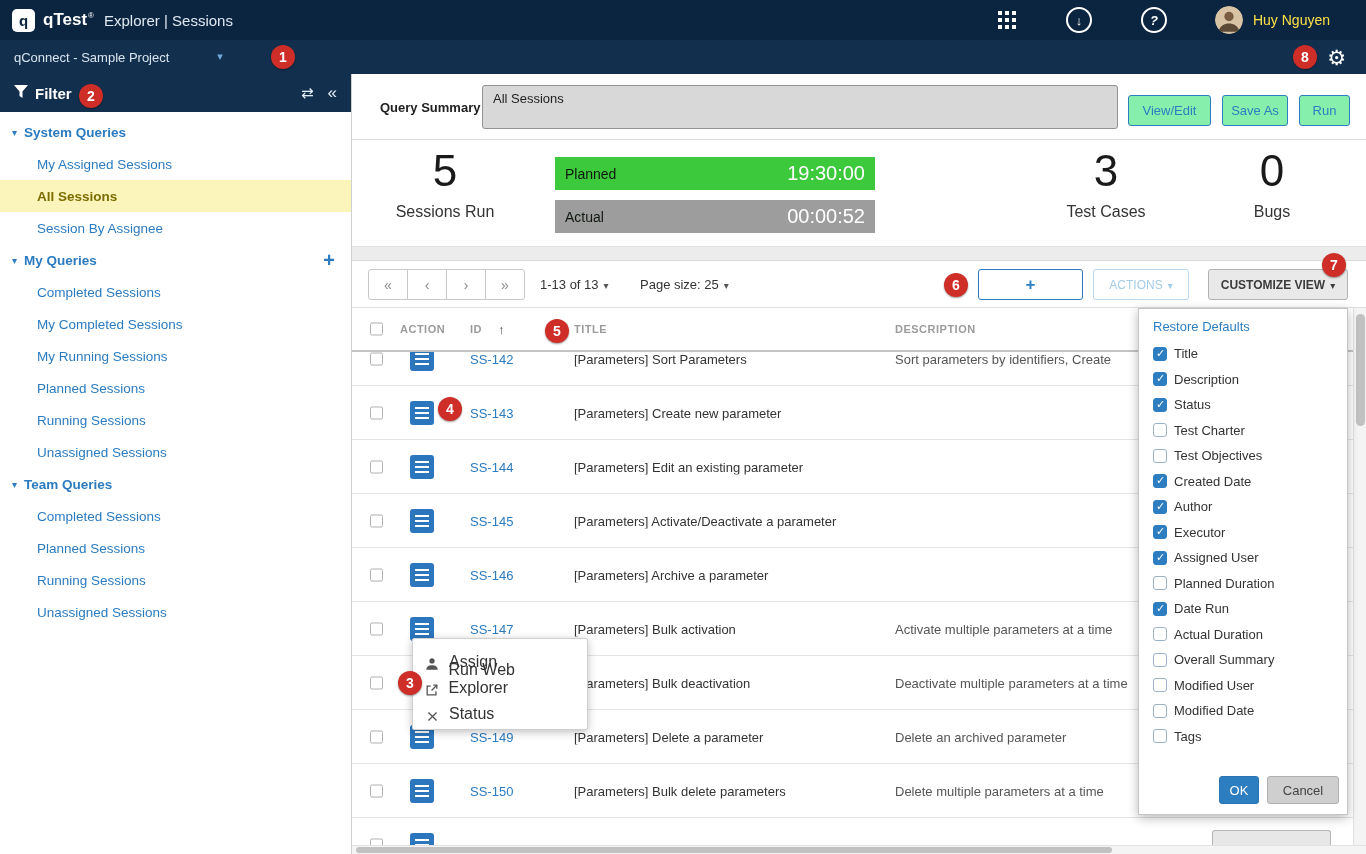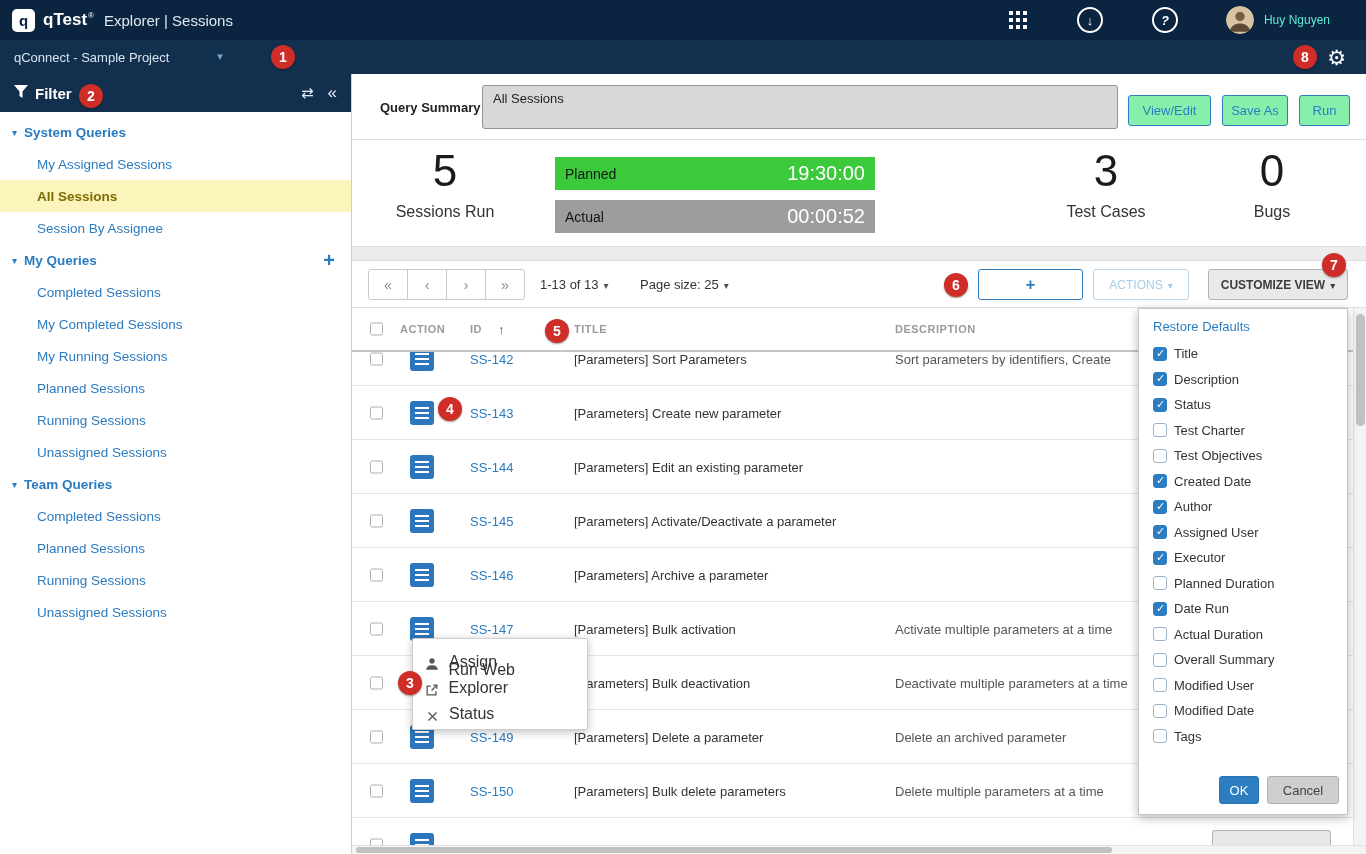--- a/index.html
+++ b/index.html
@@ -13,21 +13,21 @@
   .brand{font-size:17px;font-weight:bold;color:#fff}
   .brand sup{font-size:8px;font-weight:normal;margin-left:1px}
   .app-title{font-size:15px;color:#dfe8f1;margin-left:10px}
   .topbar-right{margin-left:auto;display:flex;align-items:center;padding-right:24px}
   .tb-icon{display:flex;align-items:center;justify-content:center;cursor:pointer}
   .tb-circle{width:26px;height:26px;border:2px solid #fff;border-radius:50%;color:#fff;font-size:13px;font-weight:bold}
   .gridwrap{margin-right:50px}
   .dlwrap{margin-right:49px}
   .helpwrap{margin-right:48px}
   .avatar{width:28px;height:28px;border-radius:50%;overflow:hidden;margin-right:10px;cursor:pointer}
-  .username{font-size:12px;color:#5eead4;cursor:pointer}
+  .username{font-size:14px;color:#fde047;cursor:pointer}
 
   
   .projectbar{position:absolute;left:0;top:40px;width:1366px;height:34px;background:#12304e;display:flex;align-items:center;padding:0 14px;color:#d9e4ef}
   .project-selector{display:flex;font-size:13px;cursor:pointer}
   .project-caret{color:#6fa8d6;font-size:11px;margin-left:48px}
   .projectbar-right{margin-left:auto;display:flex;align-items:center;padding-right:6px}
   .gear{font-size:21px;color:#fff;cursor:pointer;line-height:1}
 
   
   .sidebar{position:absolute;left:0;top:74px;width:352px;height:780px;background:#fff;border-right:1px solid #cfcfcf}
@@ -452,25 +452,25 @@
         <div class="cv-opt">
           <span class="cvbox checked"></span>
           <span class="cv-label">Created Date</span>
         </div>
         <div class="cv-opt">
           <span class="cvbox checked"></span>
           <span class="cv-label">Author</span>
         </div>
         <div class="cv-opt">
           <span class="cvbox checked"></span>
+          <span class="cv-label">Executor</span>
+        </div>
+        <div class="cv-opt">
+          <span class="cvbox checked"></span>
           <span class="cv-label">Assigned User</span>
-        </div>
-        <div class="cv-opt">
-          <span class="cvbox checked"></span>
-          <span class="cv-label">Executor</span>
         </div>
         <div class="cv-opt">
           <span class="cvbox"></span>
           <span class="cv-label">Planned Duration</span>
         </div>
         <div class="cv-opt">
           <span class="cvbox checked"></span>
           <span class="cv-label">Date Run</span>
         </div>
         <div class="cv-opt">

